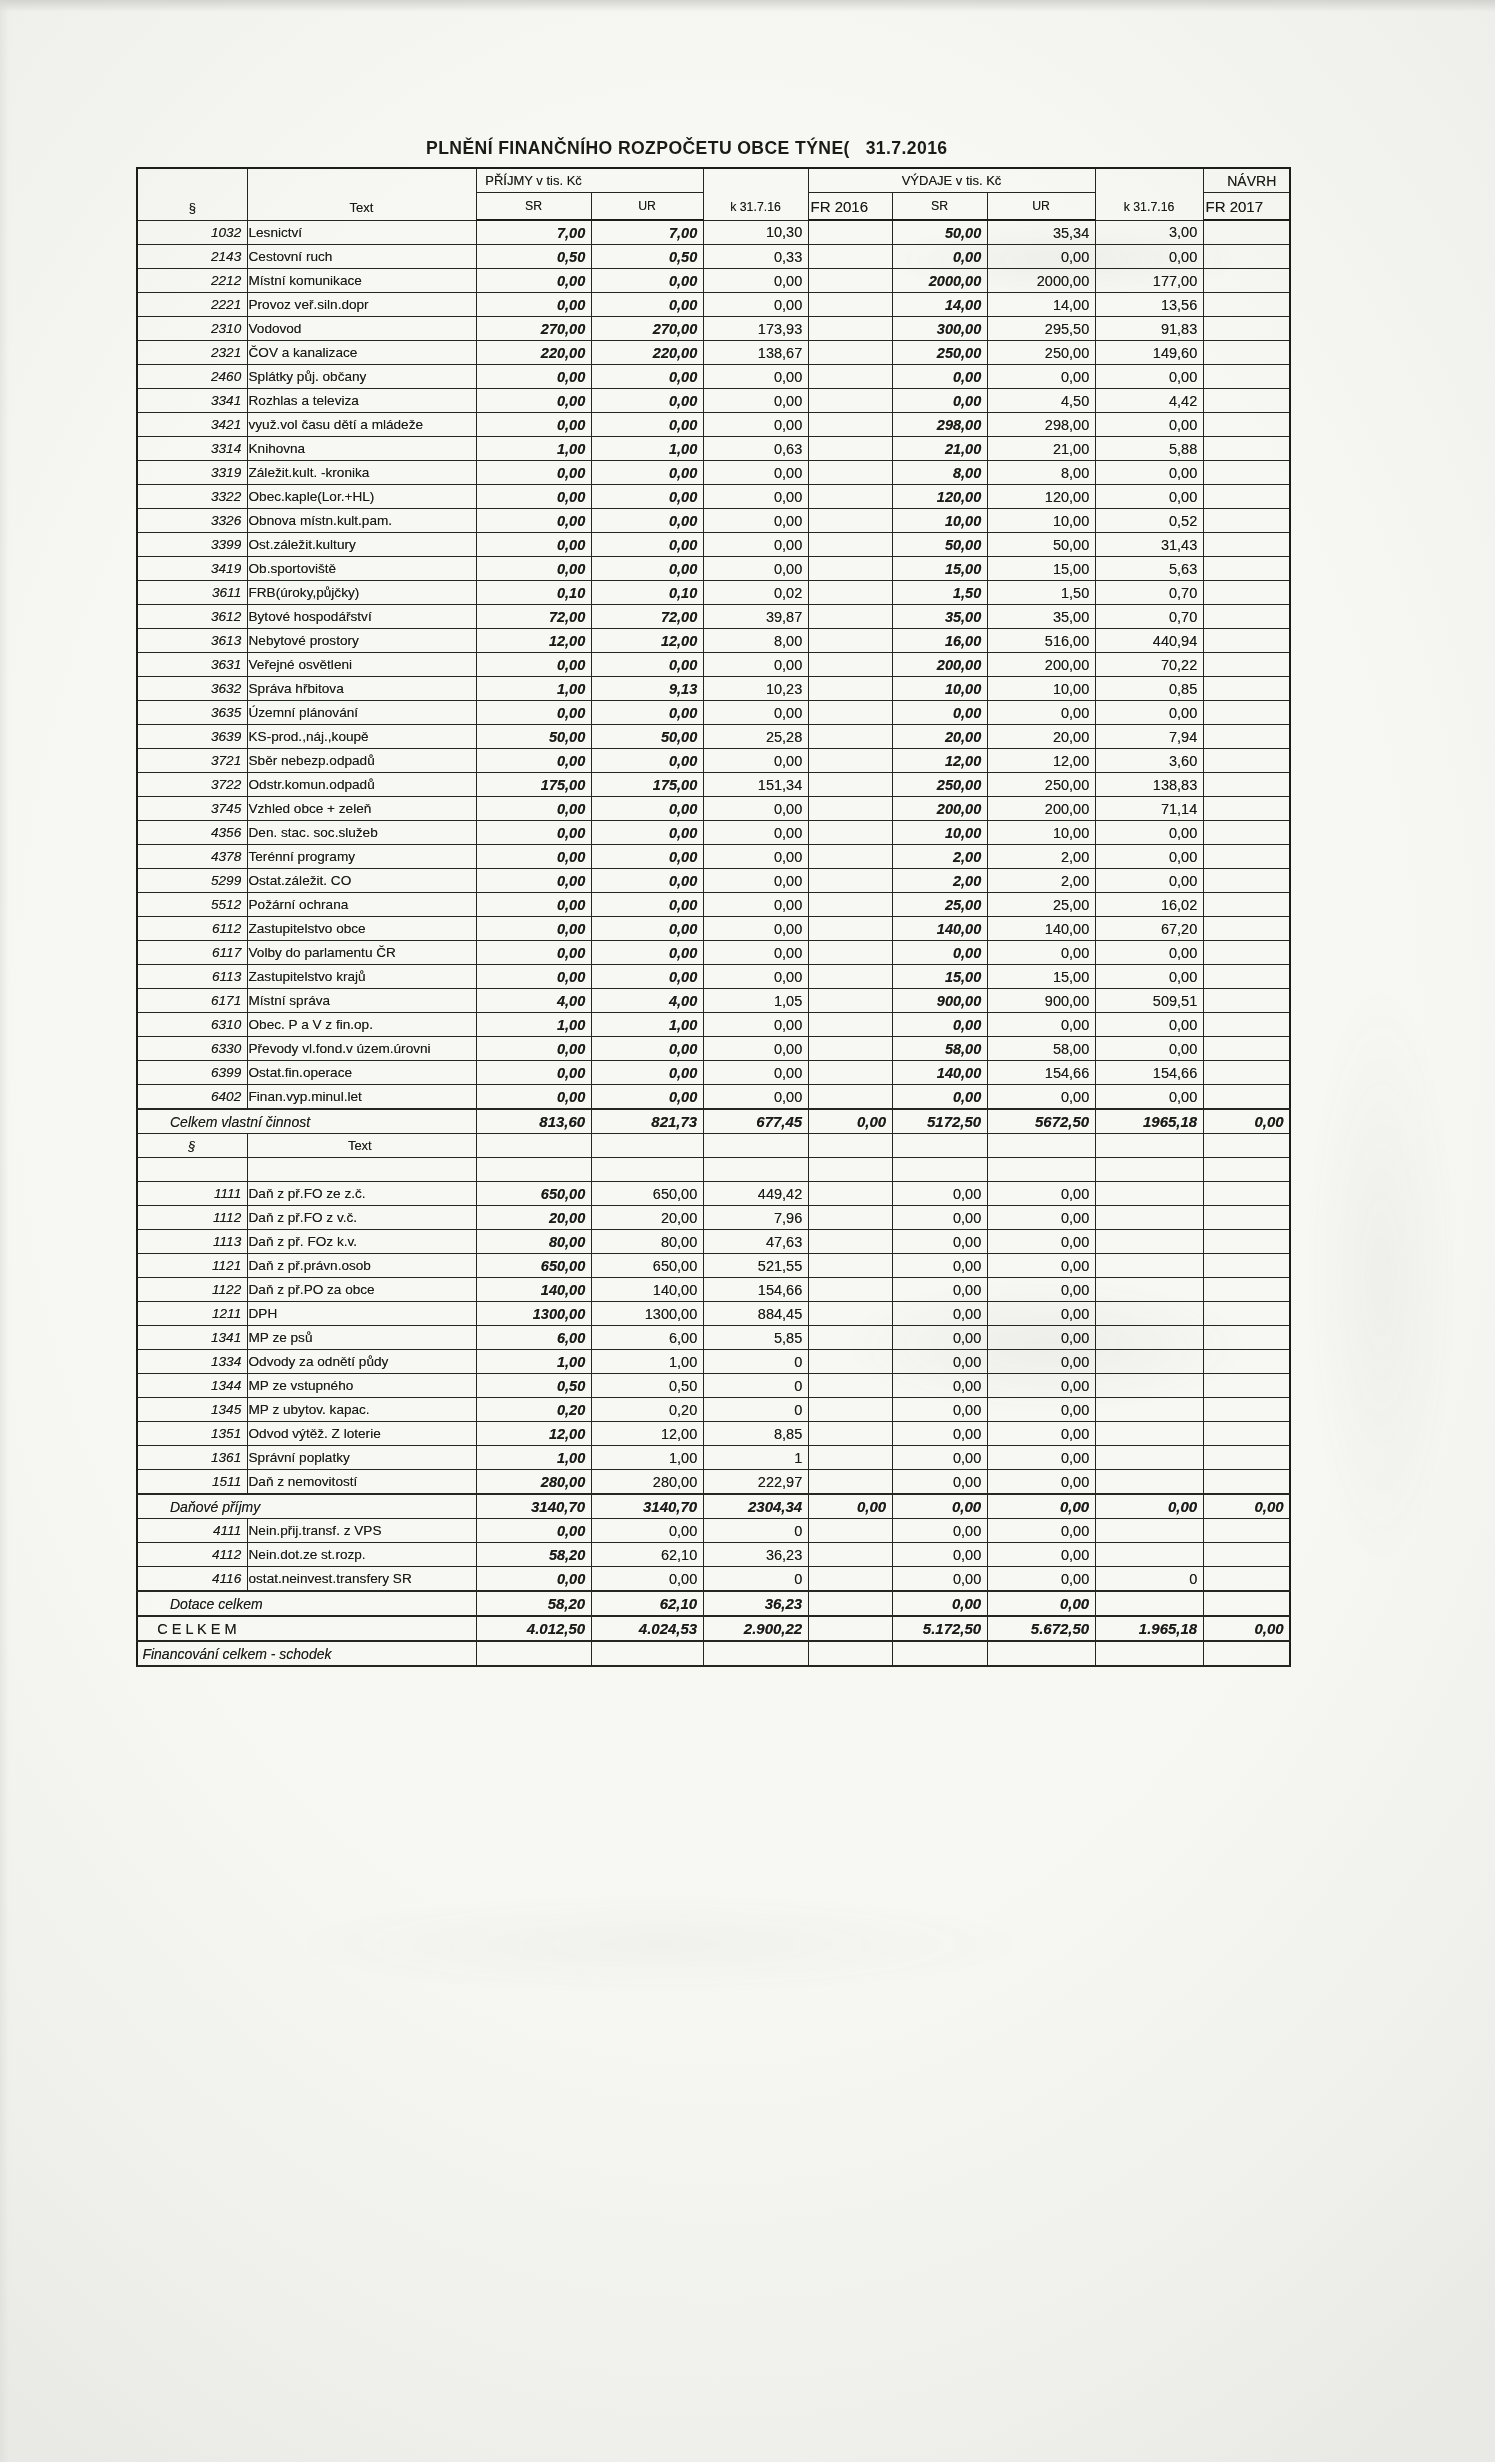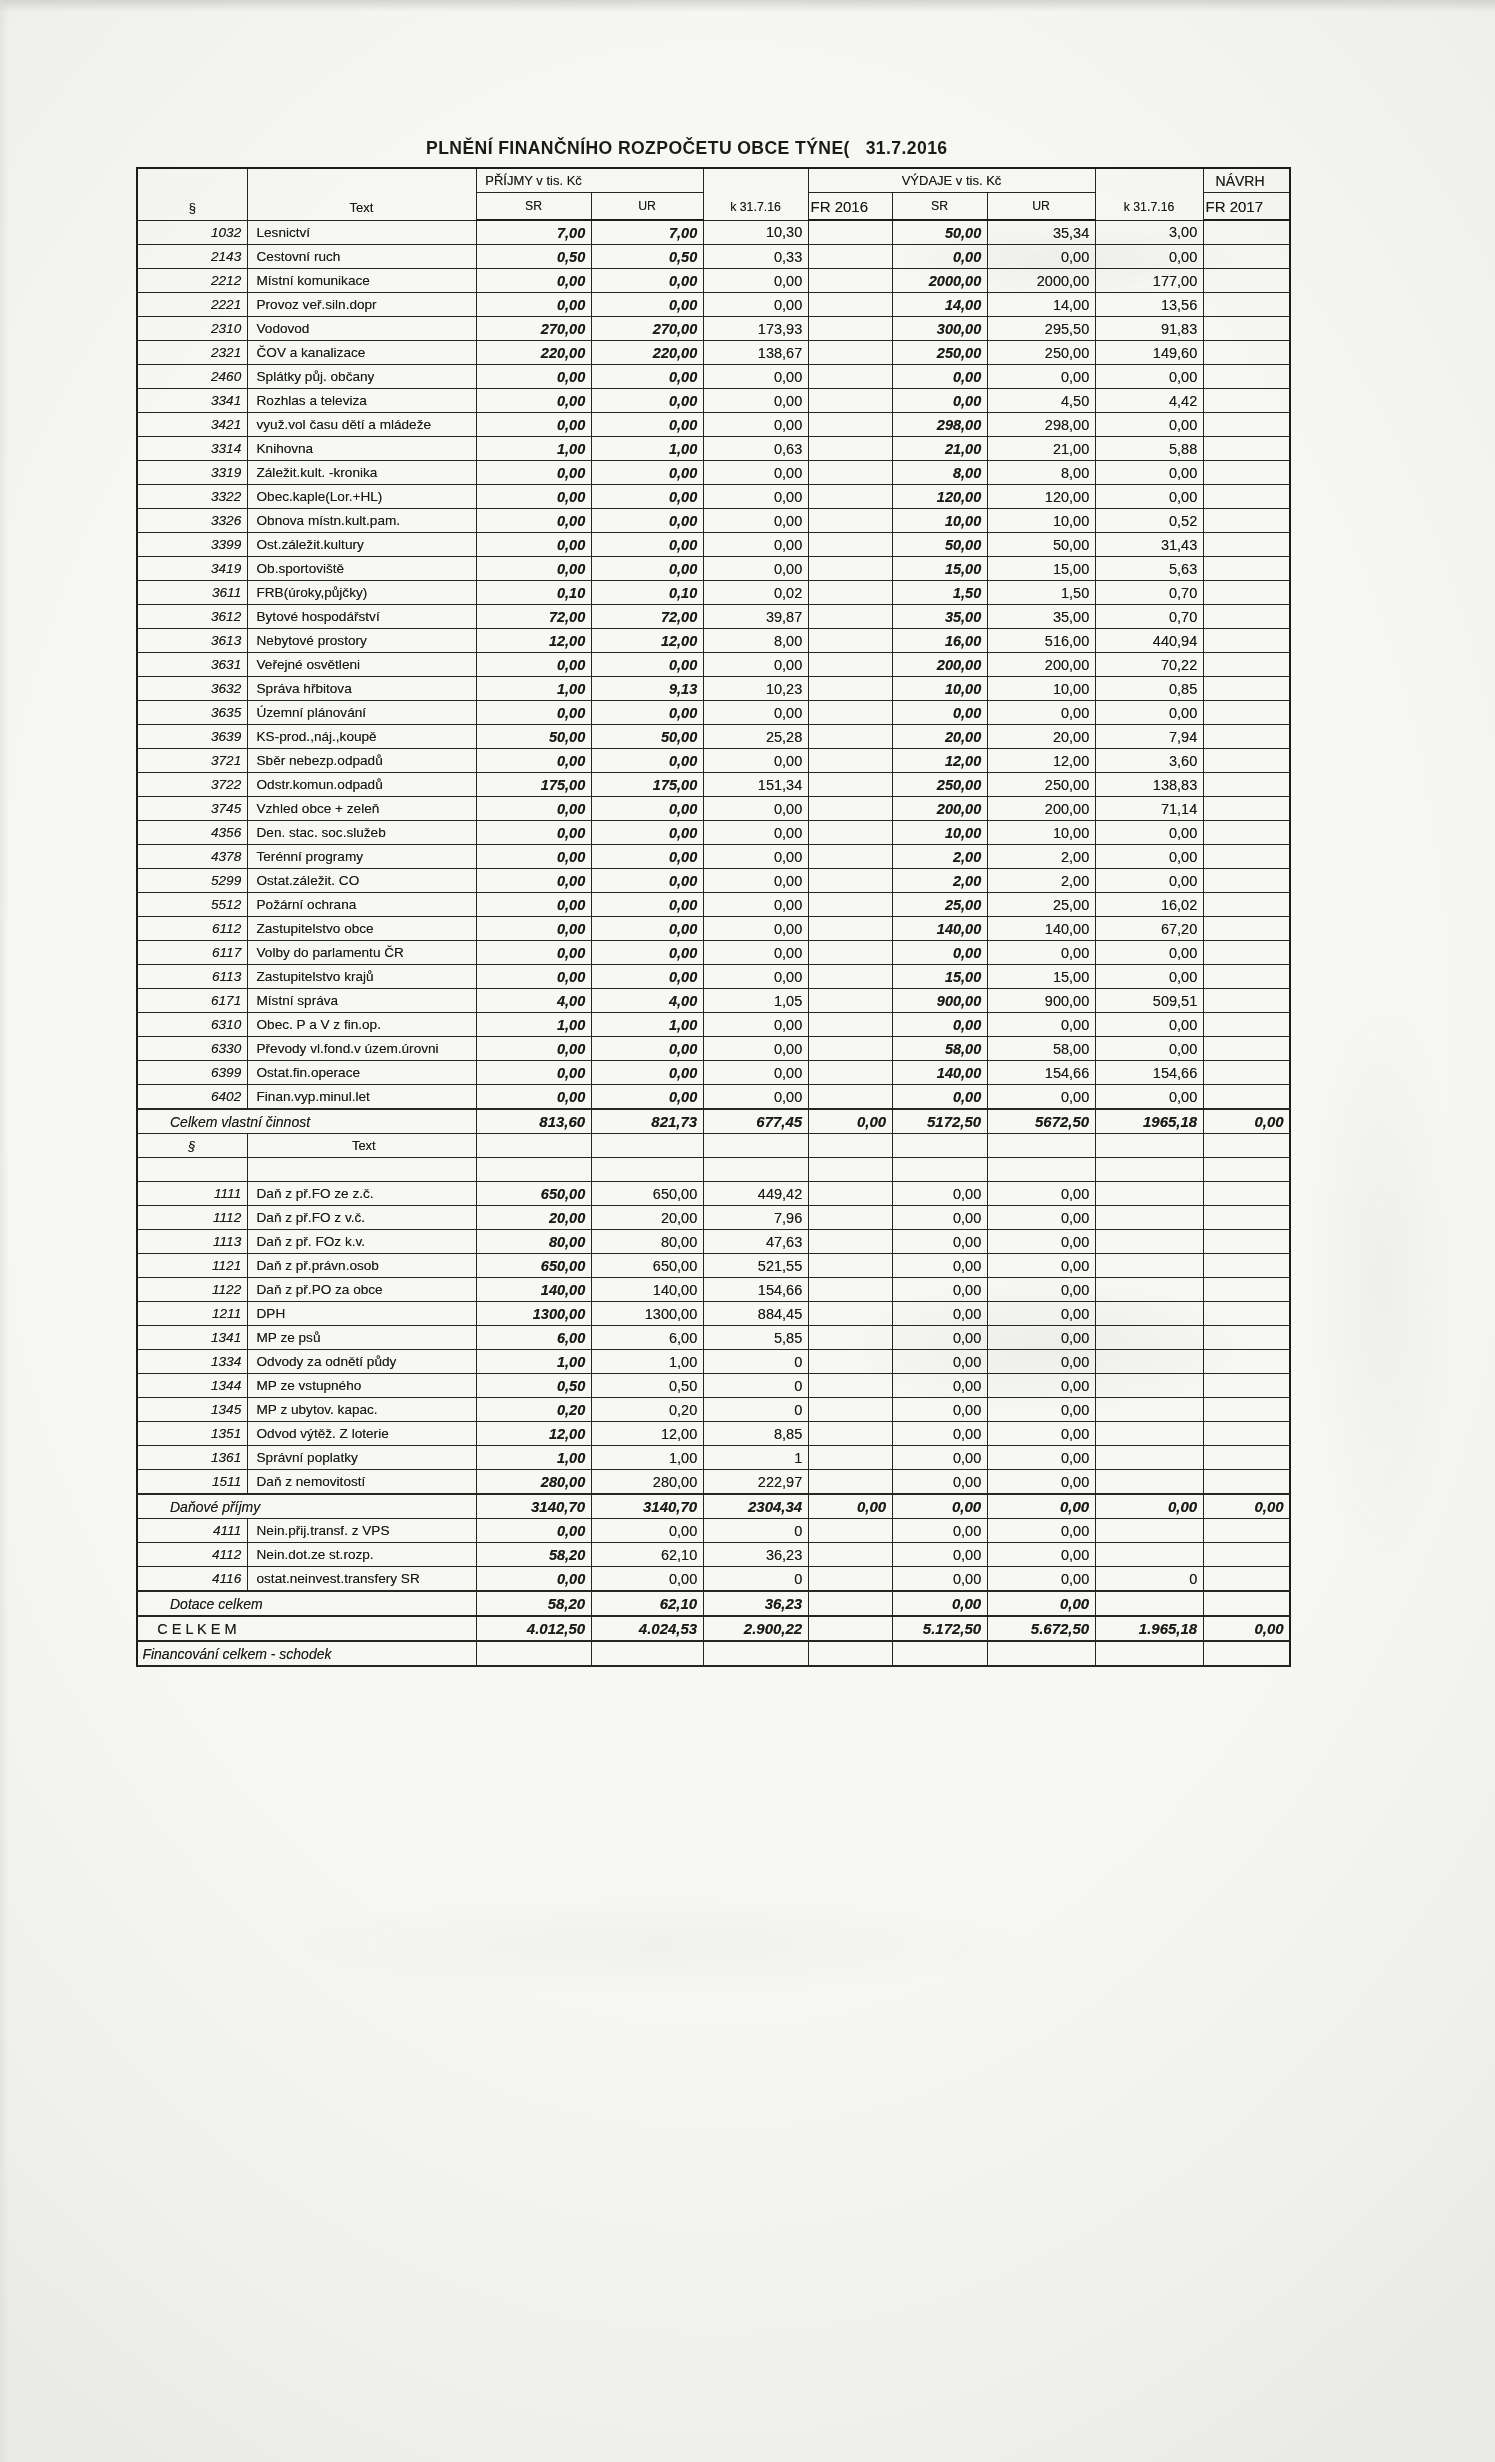--- a/index.html
+++ b/index.html
@@ -76,26 +76,26 @@
   thead tr.group-row th { height: 21px; }
   thead tr.label-row th { height: 24px; border-bottom: 2.6px solid #1d1d18; }
   th.h-paragraph, th.h-text {
     vertical-align: bottom; text-align: center; padding-bottom: 4.4px; font-size: 13px;
   }
   th.h-group-income { text-align: left; padding-left: 8.8px; vertical-align: middle; font-size: 13px; }
   th.h-group-expense { text-align: center; vertical-align: middle; font-size: 13px; }
   th.h-k { vertical-align: bottom; text-align: center; padding-bottom: 5.3px; font-size: 12.3px; }
   th.h-sr, th.h-ur { text-align: center; vertical-align: middle; font-size: 12.3px; }
   th.h-fr { text-align: left; padding-left: 2px; vertical-align: middle; font-size: 15px; }
-  th.h-navrh { text-align: left; padding-left: 12px; vertical-align: middle; font-size: 14px; margin-top: 6px; }
+  th.h-navrh { text-align: center; padding-left: 12px; vertical-align: middle; font-size: 14px; margin-top: 6px; }
 
   
   tbody td { height: 23px; font-size: 14.5px; padding: 0 4.4px; vertical-align: middle; }
   td.c-p { text-align: right; padding-right: 5.3px; font-size: 13.6px; font-style: italic; }
-  td.c-t { text-align: left; padding-left: 9px; font-size: 13.6px; }
+  td.c-t { text-align: left; padding-left: 1px; font-size: 13.6px; }
   td.num { text-align: right; padding-right: 5.3px; }
   td.sub { text-align: center; font-size: 13px; }
 
   
   tr.sec1 td.c-psr, tr.sec1 td.c-pur, tr.sec1 td.c-vsr,
   tr.sec2 td.c-psr { font-weight: bold; font-style: italic; }
 
   tr.row-total td, tr.row-grand td { border-top-width: 2.6px; }
   tr.row-total td.num, tr.row-grand td.num { font-weight: bold; font-style: italic; font-size: 15px; }
   tr.row-total td.row-label { font-style: italic; text-align: left; padding-left: 32px; font-size: 14px; }

